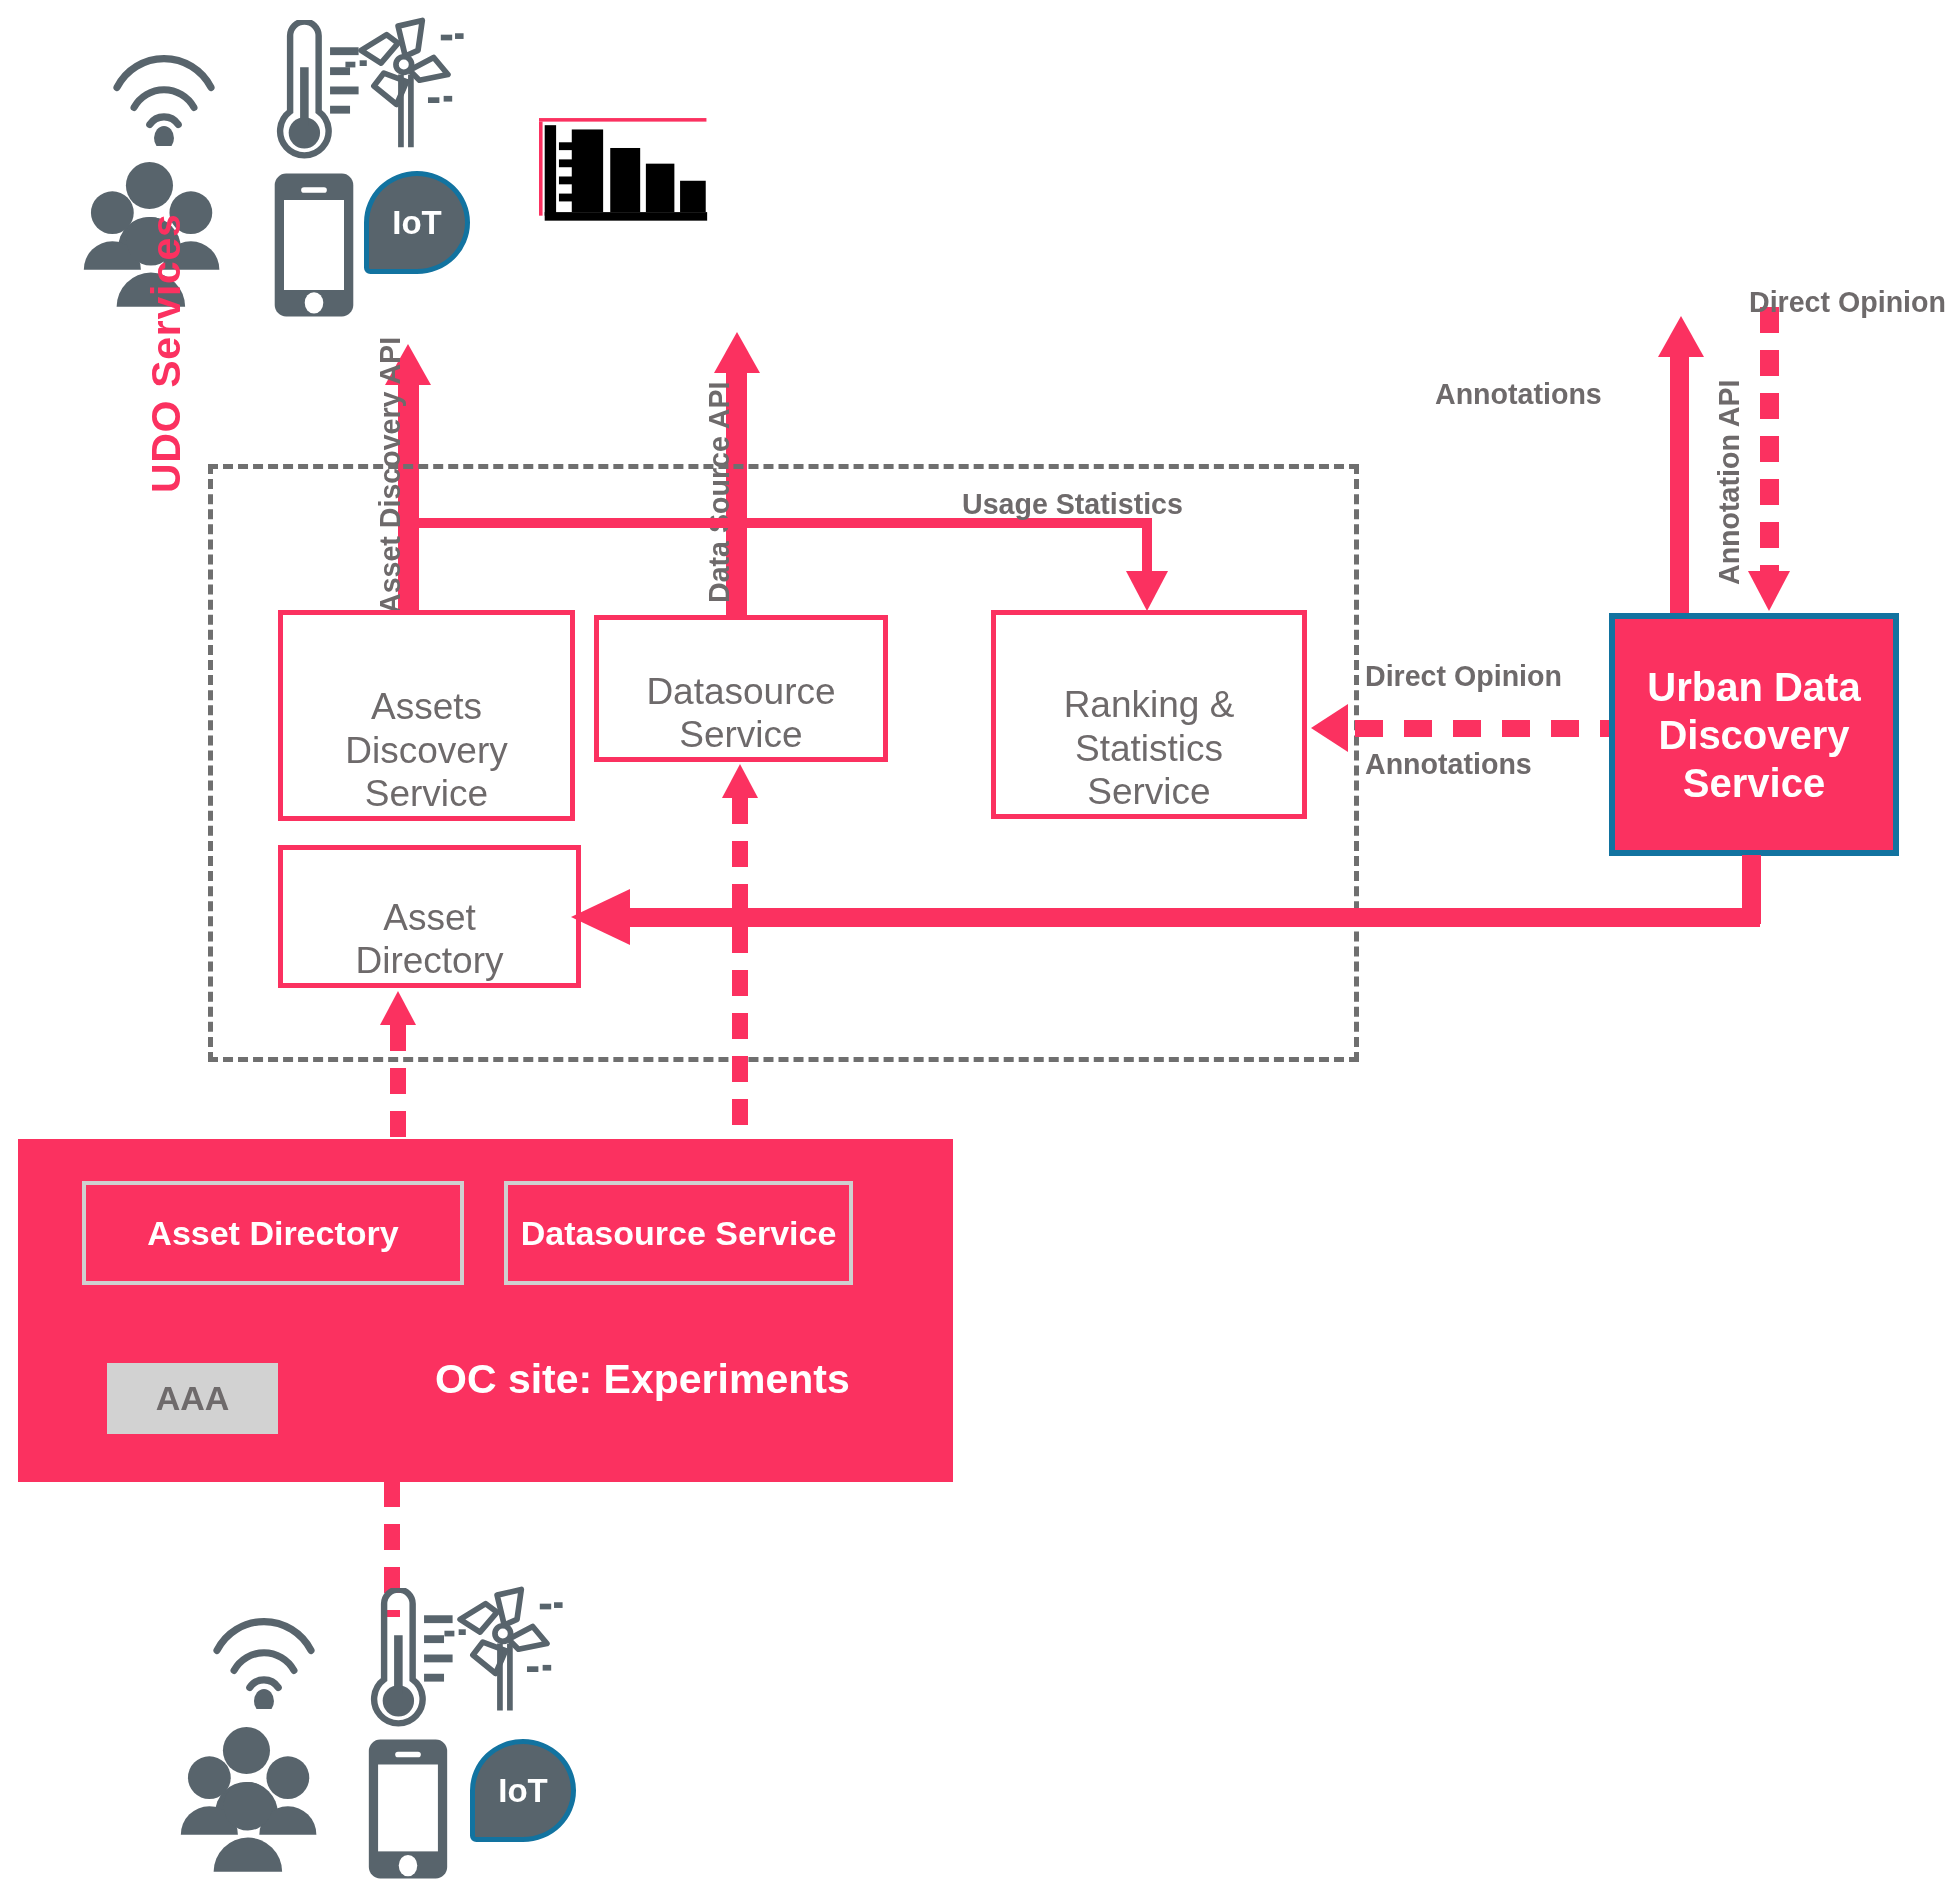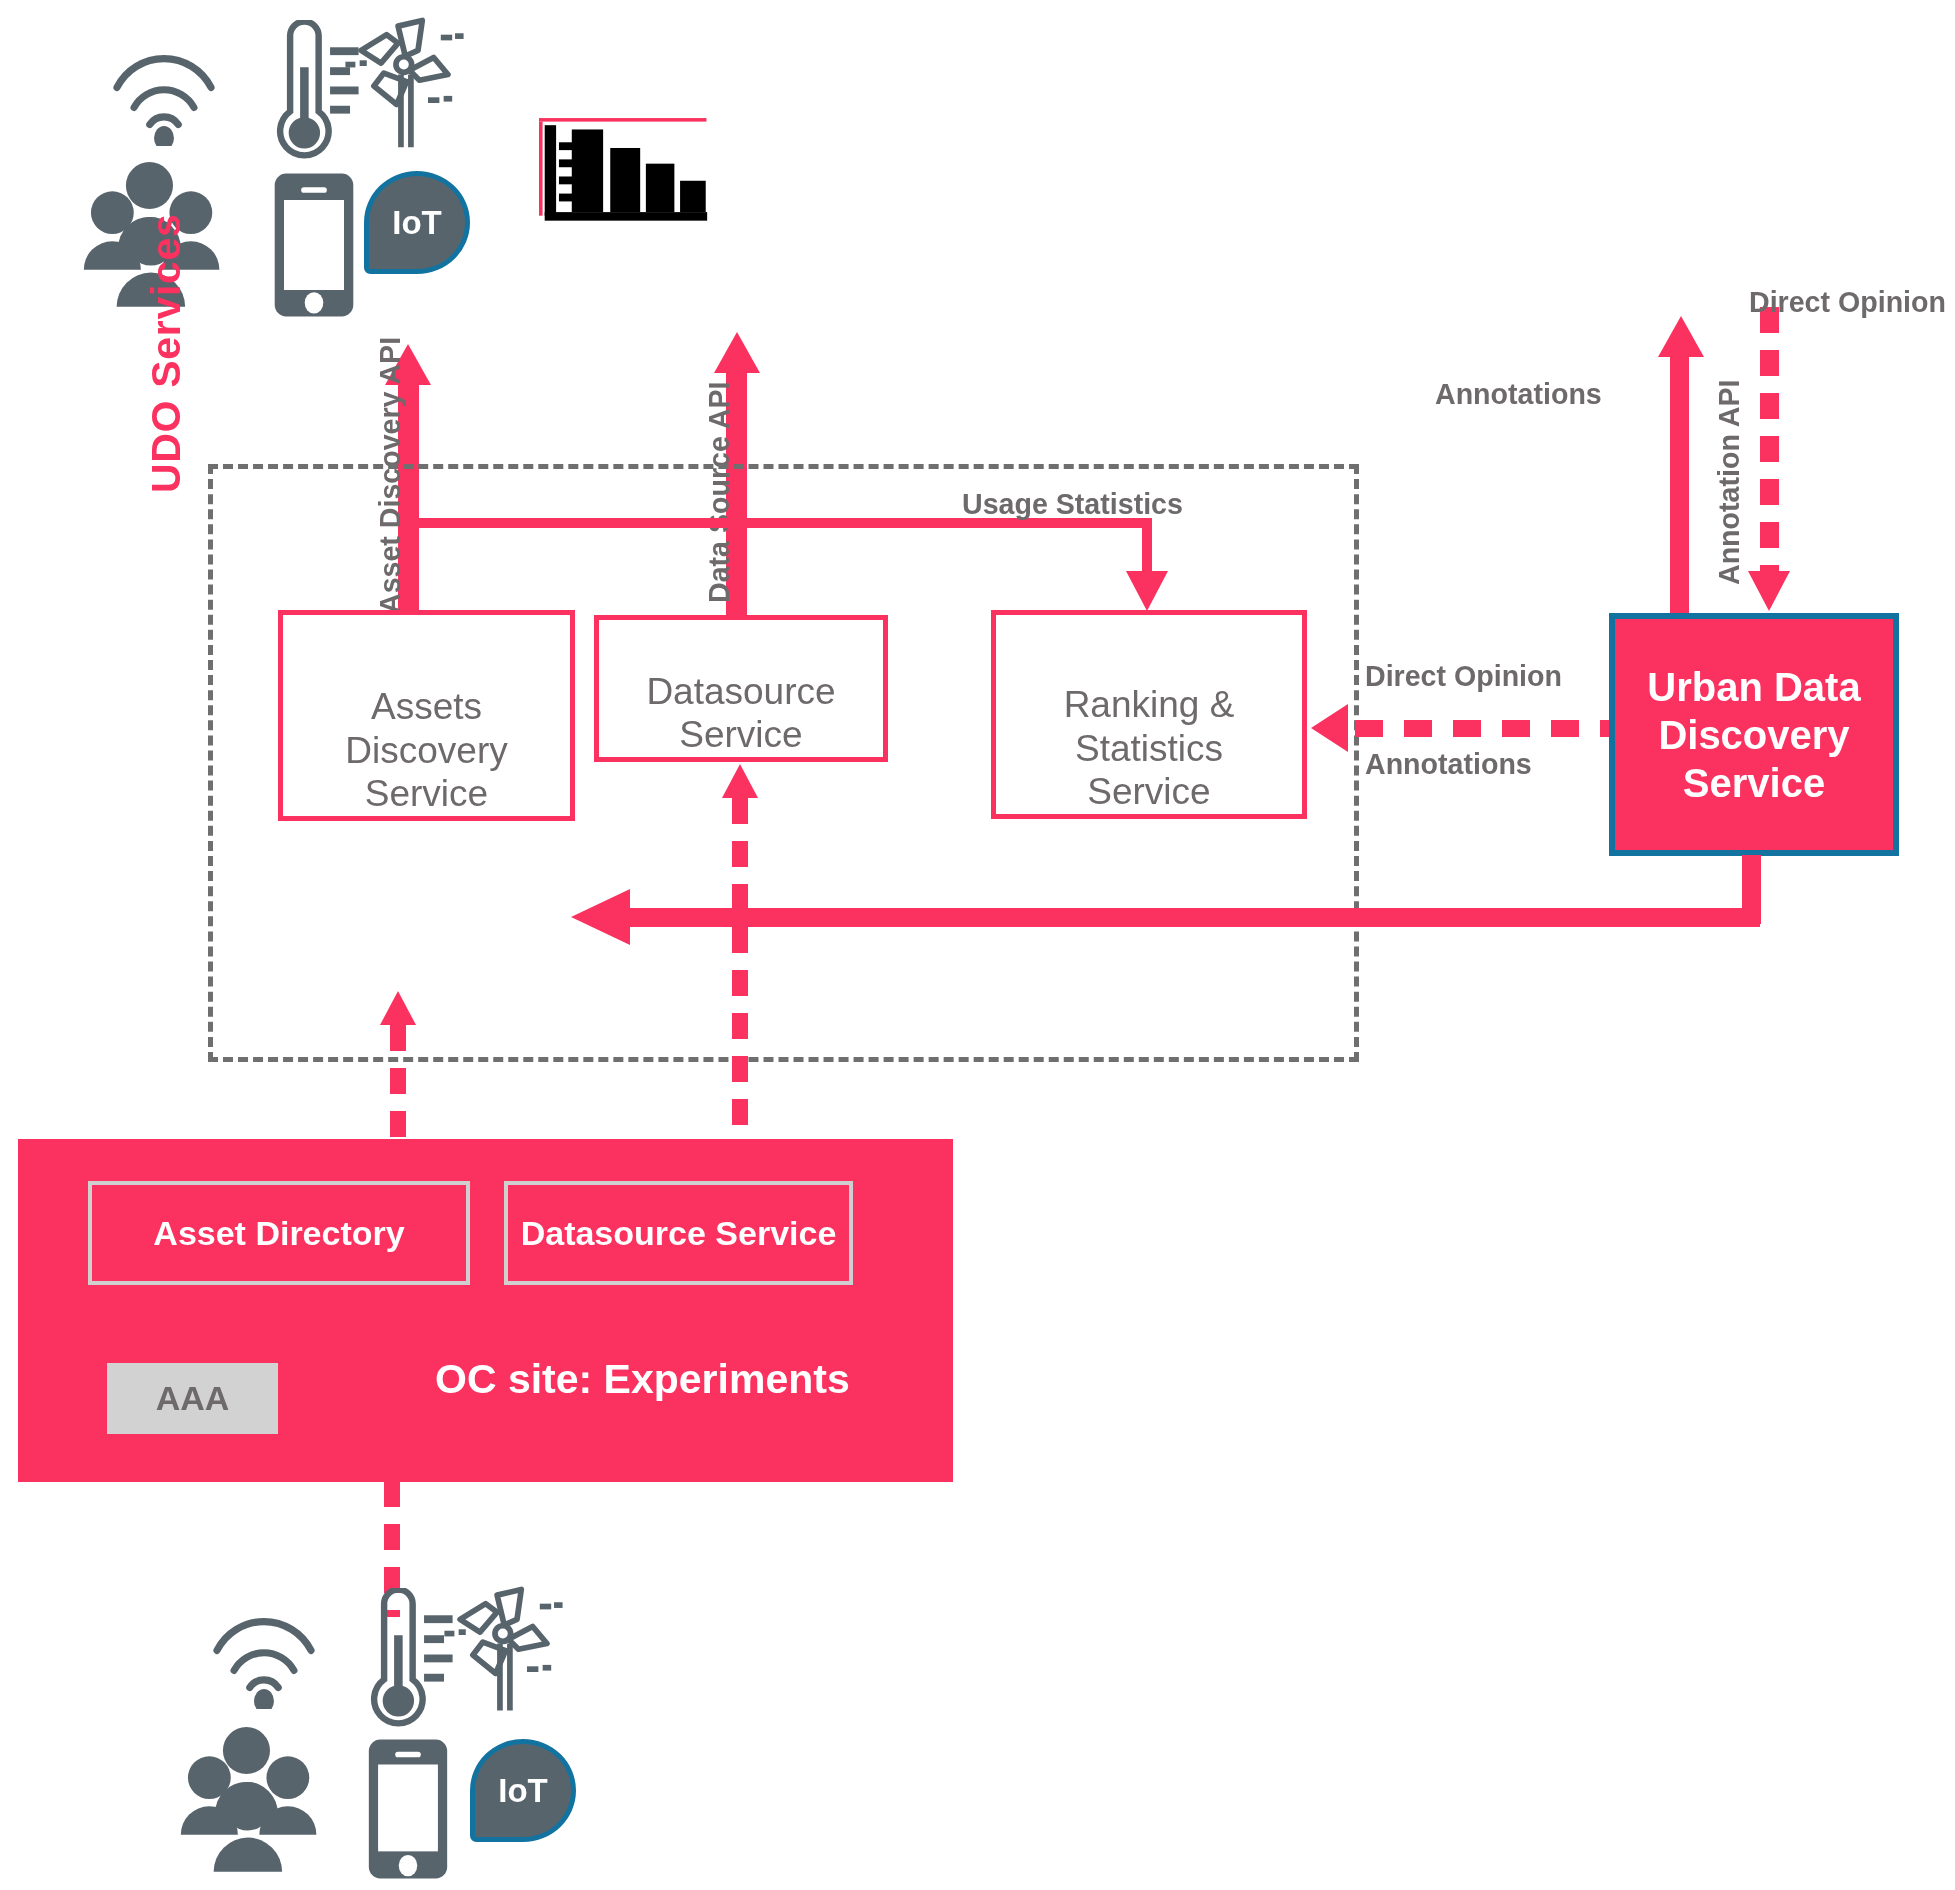--- a/index.html
+++ b/index.html
@@ -42,21 +42,21 @@
 
   
   #oc-site{
     left:18px;top:1139px;width:935px;height:343px;background:#fb3160;
   }
   .oc-sub{
     position:absolute;border:4.3px solid #cfcfcf;box-sizing:border-box;
     display:flex;align-items:center;justify-content:center;
     color:#fff;font-weight:bold;font-size:34px;white-space:nowrap;
   }
-  #oc-asset-directory{left:88px;top:1181px;width:382px;height:104px;text-align:center;}
+  #oc-asset-directory{left:82px;top:1181px;width:382px;height:104px;text-align:center;}
   #oc-datasource{left:504px;top:1181px;width:349px;height:104px;justify-content:center;}
   #oc-aaa{
     left:107px;top:1349px;width:171px;height:71px;background:#d2d2d2;
     display:flex;align-items:center;justify-content:center;
     color:#6e6a6b;font-weight:bold;font-size:34px;margin-top:14px;
   }
   #oc-title{
     left:435px;top:1356px;color:#ffffff;font-weight:bold;font-size:41px;
     white-space:nowrap;
   }
@@ -227,20 +227,26 @@
   </div>
 
   <div class="abs svc" id="svc-ranking">
     <div>
       <span>Ranking &amp;</span>
       <span>Statistics</span>
       <span>Service</span>
     </div>
   </div>
 
+  <div class="abs svc" id="svc-asset-directory">
+    <div>
+      <span>Asset</span>
+      <span>Directory</span>
+    </div>
+  </div>
 
   <div class="abs" id="svc-urban">
     <div>
       <span>Urban Data</span>
       <span>Discovery</span>
       <span>Service</span>
     </div>
   </div>
 
   <div class="abs arrow-up" style="left:1658px;top:316px;"></div>

